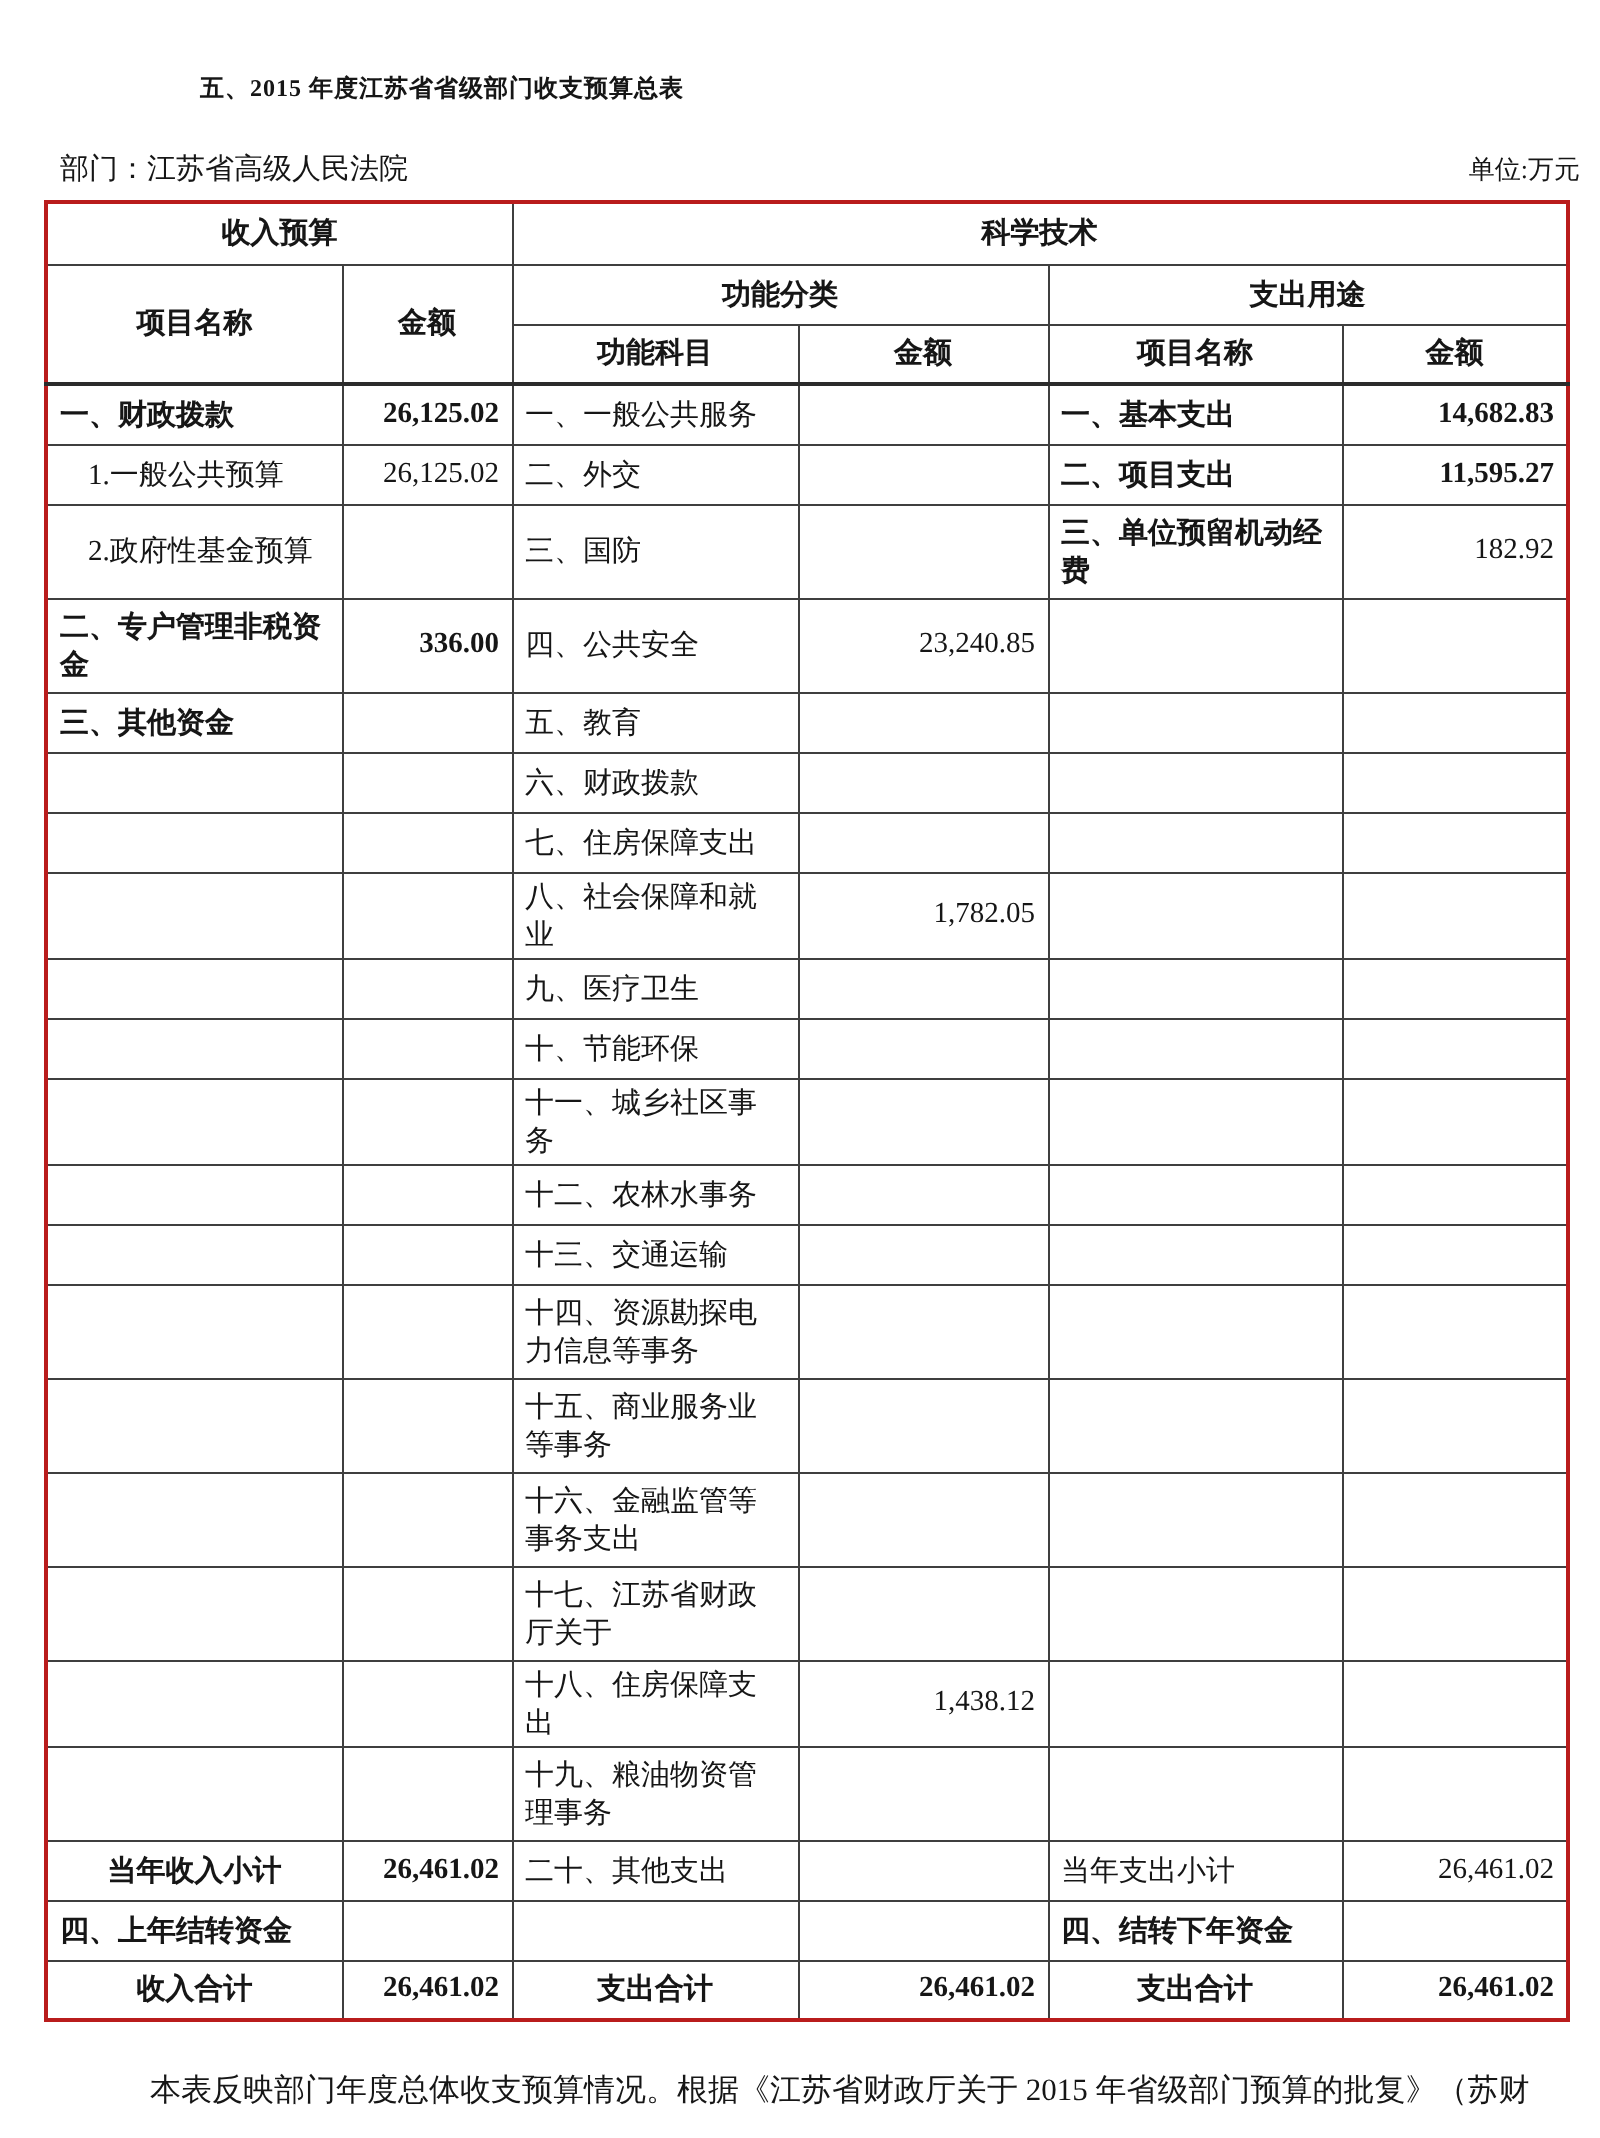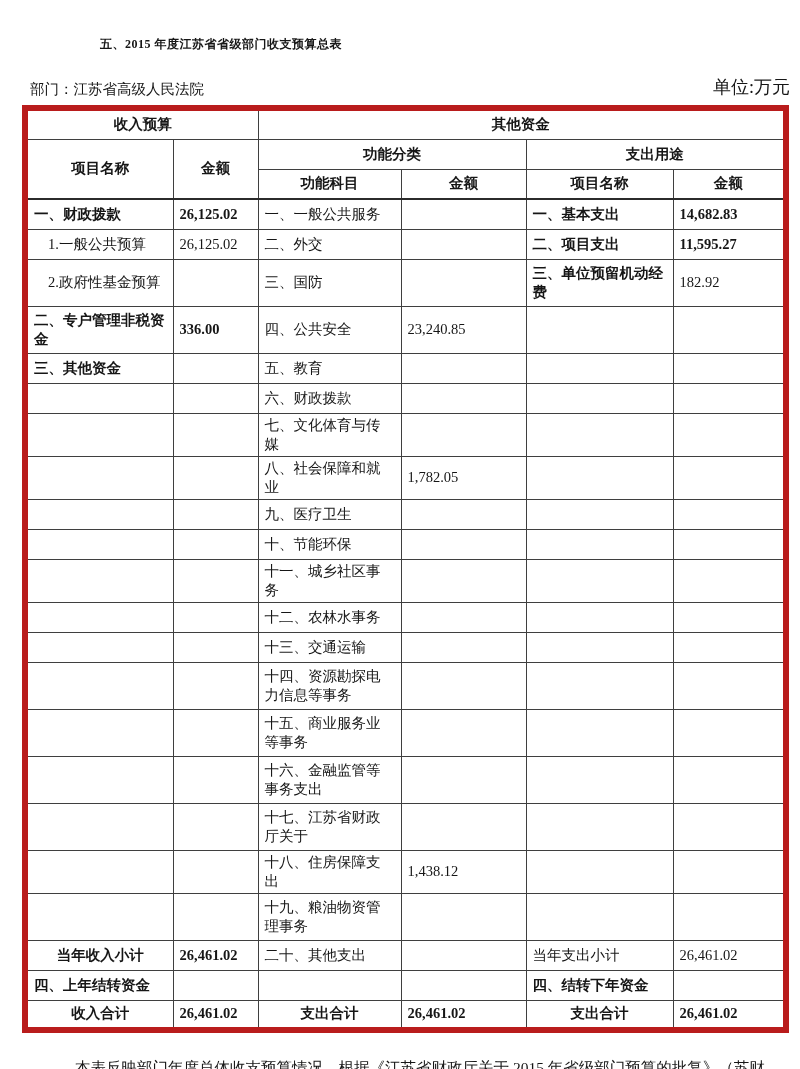--- a/index.html
+++ b/index.html
@@ -17,27 +17,27 @@
     font-weight:bold;
     letter-spacing:0.5px;
   }
   .meta-row {
     display:flex;
     justify-content:space-between;
     align-items:flex-end;
     margin:22px 10px 6px 30px;
   }
   .dept-label { font-size:14.5px; }
-  .unit-label { font-size:18px; }
+  .unit-label { font-size:13px; }
   table.budget {
     border-collapse:collapse;
     table-layout:fixed;
     margin-left:22px;
     width:761px;
-    border:6px solid #b91c1c;
+    border:2px solid #b91c1c;
   }
   table.budget td {
     border:1px solid #3f3f3f;
     font-size:14.5px;
     padding:2px 6px;
     overflow:hidden;
     word-break:break-all;
   }
   thead td {
     text-align:center;
@@ -46,21 +46,21 @@
     padding:2px 2px;
   }
   thead tr.h1 { height:31px; }
   thead tr.h2 { height:30px; }
   thead tr.h3 { height:30px; }
   tbody tr { height:30px;padding-left:48px; }
   tbody tr.tall { height:47px; }
   tbody tr:first-child td { border-top:2px solid #2b2b2b; }
   td.al { text-align:left; padding-left:8px; }
   td.ac { text-align:center;margin-left:47px; }
-  td.ar { text-align:left; }
+  td.ar { text-align:right; }
   td.amt { padding-right:10px; }
   td.bold { font-weight:bold; }
   td.ind { padding-left:4px; text-indent:14px; }
   .footnote {
     margin:16px 40px 0 75px;
     width:705px;
     font-size:15.5px;
     line-height:2.4;
   }
 </style>
@@ -79,21 +79,21 @@
     <col style="width:148px">
     <col style="width:85px">
     <col style="width:143px">
     <col style="width:125px">
     <col style="width:147px">
     <col style="width:113px">
   </colgroup>
   <thead>
     <tr class="h1">
       <td colspan="2">收入预算</td>
-      <td colspan="4">其他资金</td>
+      <td colspan="4">科学技术</td>
     </tr>
     <tr class="h2">
       <td rowspan="2">项目名称</td>
       <td rowspan="2">金额</td>
       <td colspan="2">功能分类</td>
       <td colspan="2">支出用途</td>
     </tr>
     <tr class="h3">
       <td>功能科目</td>
       <td>金额</td>
@@ -146,21 +146,21 @@
         <td class="al"></td>
         <td class="al amt"></td>
         <td class="al">六、财政拨款</td>
         <td class="al amt"></td>
         <td class="al"></td>
         <td class="al amt"></td>
       </tr>
       <tr>
         <td class="al"></td>
         <td class="al amt"></td>
-        <td class="al">七、文化体育与传媒</td>
+        <td class="al">七、住房保障支出</td>
         <td class="al amt"></td>
         <td class="al"></td>
         <td class="al amt"></td>
       </tr>
       <tr>
         <td class="al"></td>
         <td class="al amt"></td>
         <td class="al">八、社会保障和就业</td>
         <td class="ar amt">1,782.05</td>
         <td class="al"></td>

